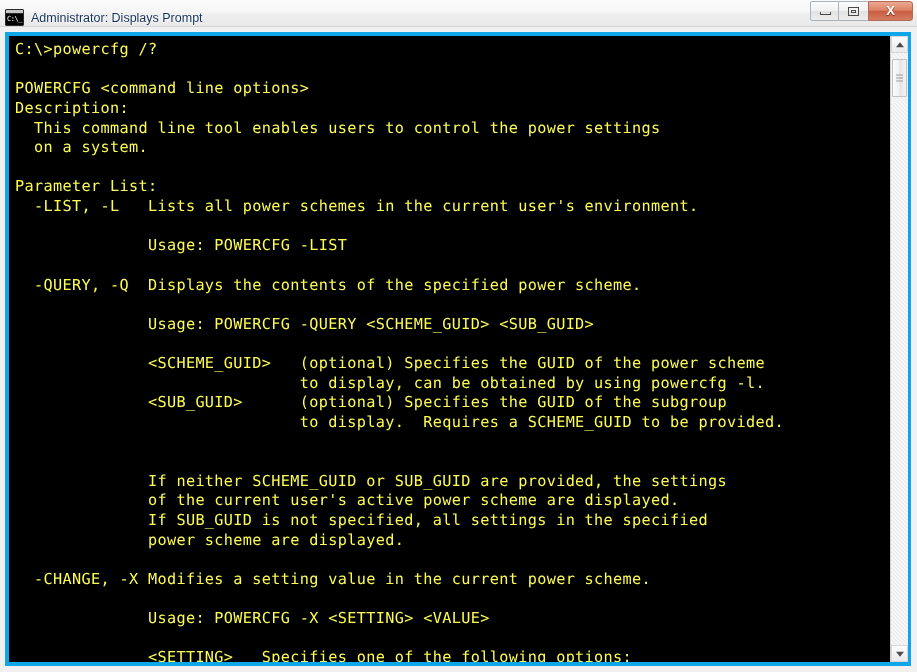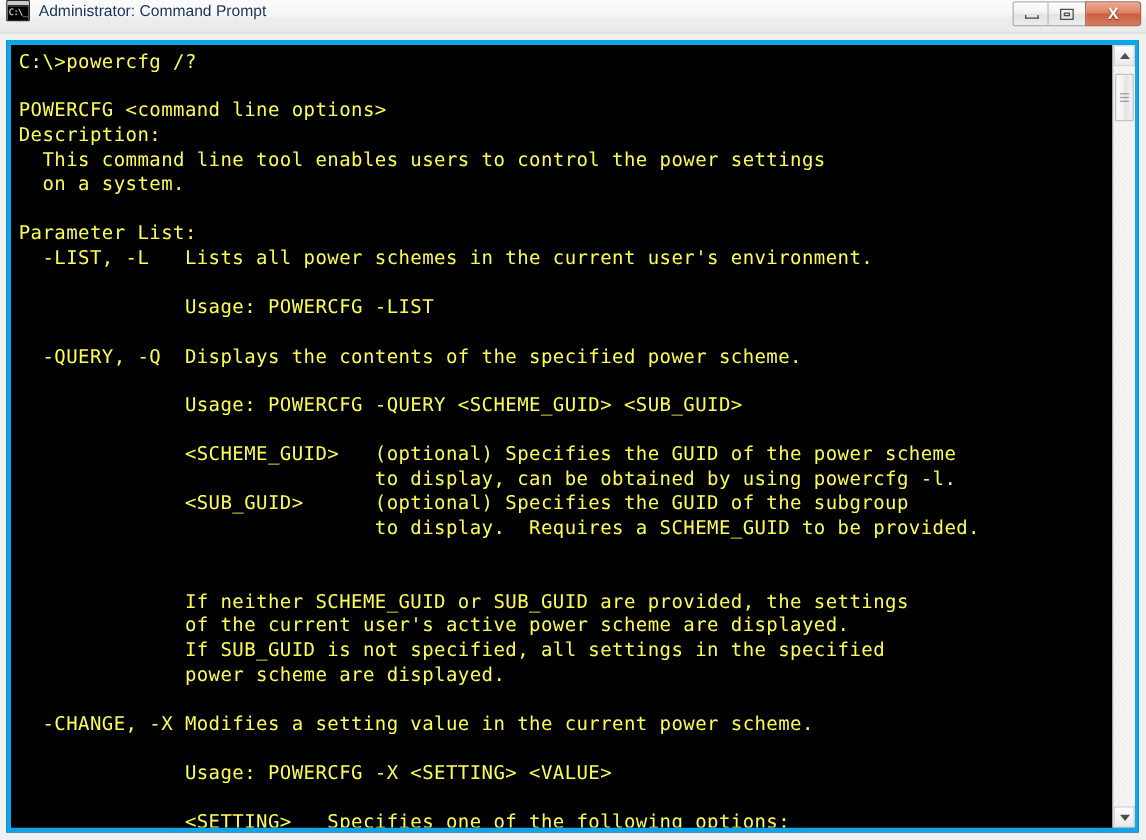--- a/index.html
+++ b/index.html
@@ -30,21 +30,21 @@
   #title-bar {
     position: absolute;
     left: 0;
     top: 0;
     width: 917px;
     height: 27px;
     background: linear-gradient(to bottom, #fbfbfb 0%, #f6f6f6 45%, #eeeeee 55%, #e9e9e9 100%);
     border-bottom: 1px solid #d3d3d3;
     box-sizing: border-box;
     display: flex;
-    align-items: flex-start;
+    align-items: flex-end;
   }
   #title-bar-left {
     display: flex;
     align-items: center;
     padding-left: 5px;
   }
   
   .app-icon {
     width: 19px;
     height: 17px;
@@ -290,21 +290,21 @@
 <body>
 
 <div id="console-window">
 
   <div id="title-bar">
     <div id="title-bar-left">
       <div class="app-icon">
         <div class="icon-titlestrip"></div>
         <div class="icon-body">C:\_</div>
       </div>
-      <div id="window-title-text">Administrator: Command Prompt</div>
+      <div id="window-title-text">Administrator: Displays Prompt</div>
     </div>
 
     <div id="window-controls">
       <div class="win-btn" id="btn-minimize">
         <span class="glyph-minimize"></span>
       </div>
       <div class="win-btn mid" id="btn-restore">
         <span class="glyph-restore-outer">
           <span class="glyph-restore-inner"></span>
         </span>

